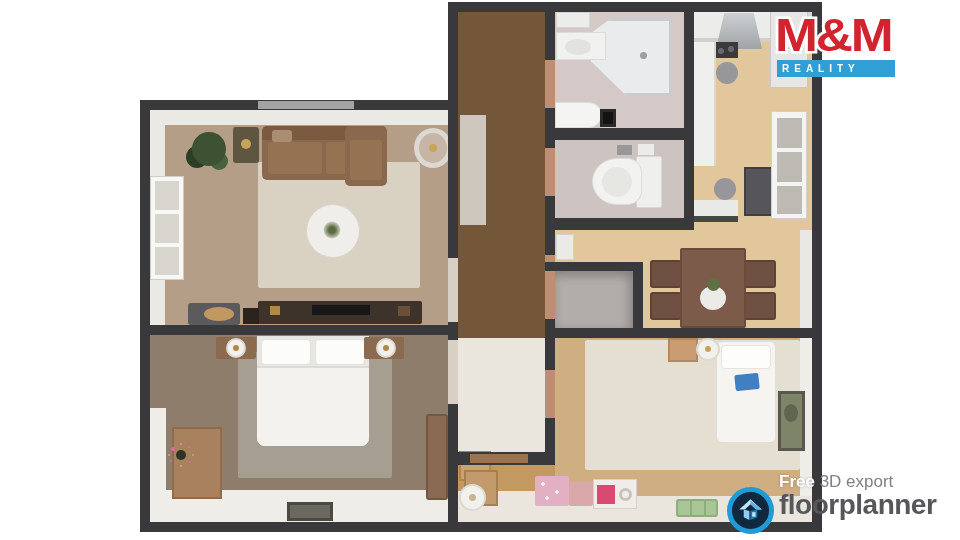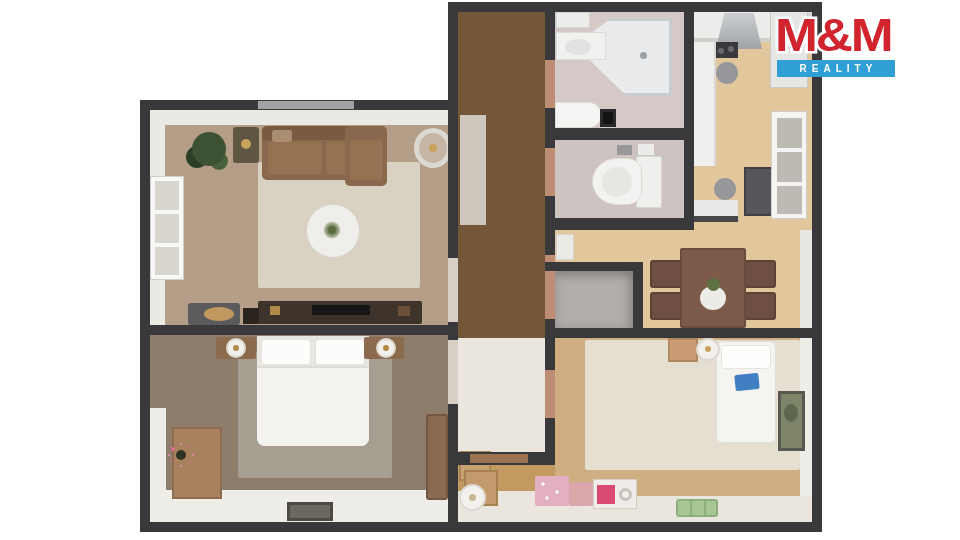--- a/index.html
+++ b/index.html
@@ -15,21 +15,21 @@
   .tiles{background-image:repeating-linear-gradient(90deg, rgba(120,95,95,.18) 0 1px, transparent 1px 25px),
                           repeating-linear-gradient(0deg, rgba(120,95,95,.18) 0 1px, transparent 1px 25px);}
   .rugpat{background-image:repeating-linear-gradient(45deg, rgba(120,105,80,.12) 0 2px, transparent 2px 8px),
                            repeating-linear-gradient(-45deg, rgba(120,105,80,.12) 0 2px, transparent 2px 8px);}
   .diag{background-image:repeating-linear-gradient(55deg, rgba(100,90,70,.09) 0 2px, transparent 2px 26px);}
   .circ{border-radius:50%;}
   
   .mm-title{font-weight:bold;font-size:46px;line-height:0.92;color:#d2242e;letter-spacing:-2px;
             -webkit-text-stroke:5px #ffffff;paint-order:stroke fill;transform:scaleX(1.12);transform-origin:left top;}
   .mm-banner{background:#2f9fd6;color:#ffffff;font-size:10px;font-weight:bold;letter-spacing:5px;
-             display:flex;align-items:center;justify-content:center;text-indent:5px;}
+             display:flex;align-items:center;justify-content:flex-start;text-indent:5px;}
   
   .wm-line1{font-size:17px;color:#808184;white-space:nowrap;}
   .wm-line1 b{color:#ffffff;text-shadow:0 0 3px rgba(0,0,0,.25);}
   .wm-brand{font-size:28px;font-weight:600;color:#56575b;letter-spacing:-0.5px;white-space:nowrap;line-height:1;}
 </style>
 </head>
 <body>
 
 <div class="stage">
 
@@ -221,14 +221,29 @@
   <div class="wall" style="left:448px;top:452px;width:107px;height:13px;"></div>
   <div class="gap" style="left:470px;top:454px;width:58px;height:9px;background:#9b7350;"></div>
 
   <div class="abs" style="left:773px;top:14px;width:150px;height:66px;">
     <div class="abs mm-title" style="left:2px;top:0;">M&amp;M</div>
     <div class="abs mm-banner" style="left:4px;top:46px;width:118px;height:17px;">
       <span>REALITY</span>
     </div>
   </div>
 
+  <div class="abs" style="left:725px;top:465px;width:235px;height:75px;">
+    <div class="abs circ" style="left:2px;top:22px;width:47px;height:47px;background:#10293e;border:5px solid #1e9cd7;box-sizing:border-box;">
+      <svg width="27" height="27" viewBox="0 0 24 24" style="position:absolute;left:5px;top:5px;">
+        <polygon points="2,11 12,2 22,11 17,11 12,6.5 7,11" fill="#bfe3f7"></polygon>
+        <polygon points="12,3 22,11 17,11 12,6.5" fill="#5db5e8"></polygon>
+        <polygon points="6,11 6,18 11,20.5 11,12.5" fill="#8fcdf0"></polygon>
+        <polygon points="12,12.5 12,20.5 18,18 18,11" fill="#1b79b8"></polygon>
+        <rect x="13.5" y="13.5" width="3" height="4" fill="#bfe3f7"></rect>
+      </svg>
+    </div>
+    <div class="abs wm-line1" style="left:54px;top:7px;">
+      <b>Free</b><span> 3D export</span>
+    </div>
+    <div class="abs wm-brand" style="left:54px;top:26px;">floorplanner</div>
+  </div>
 
 </div>
 
 </body></html>

